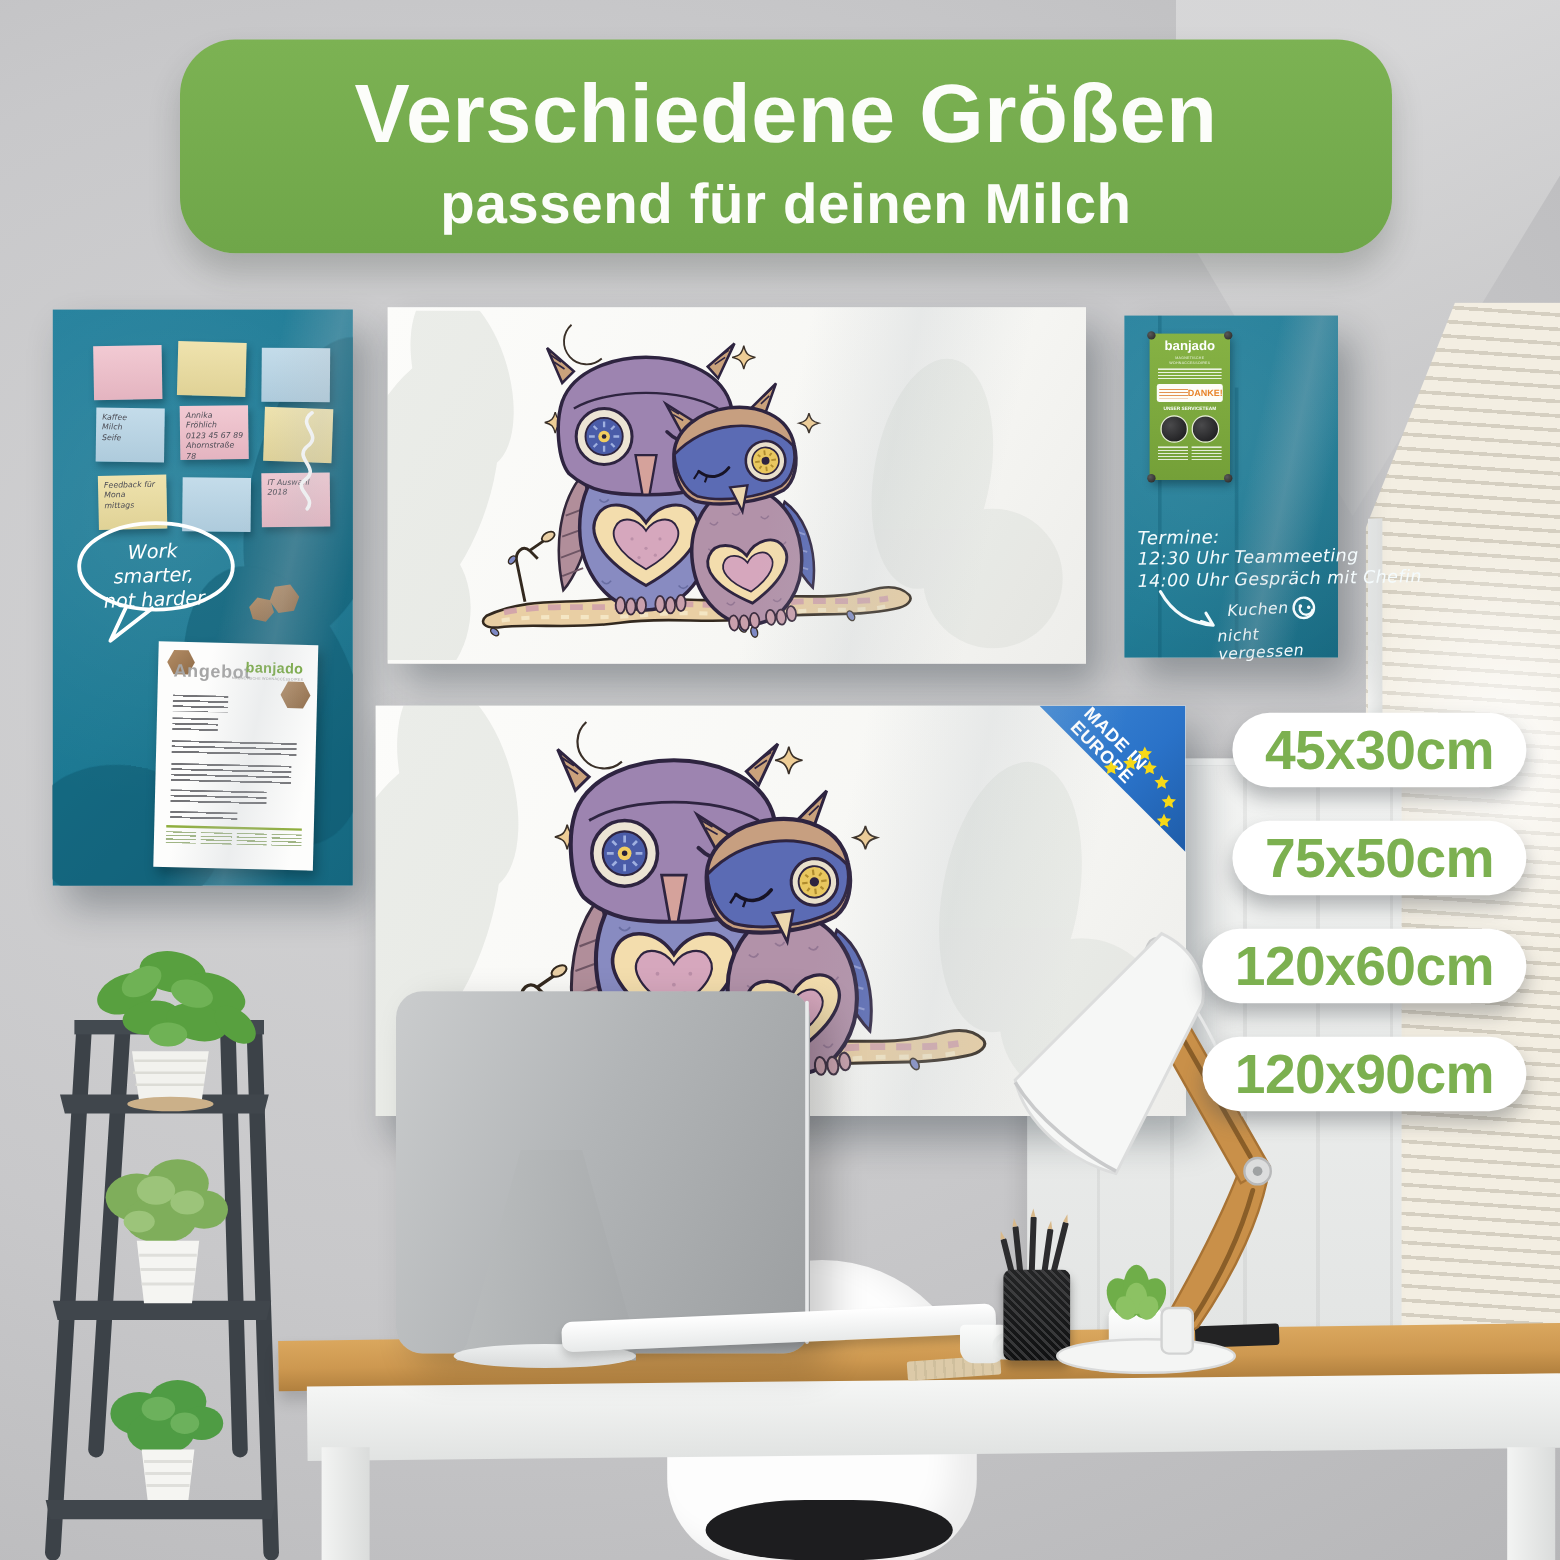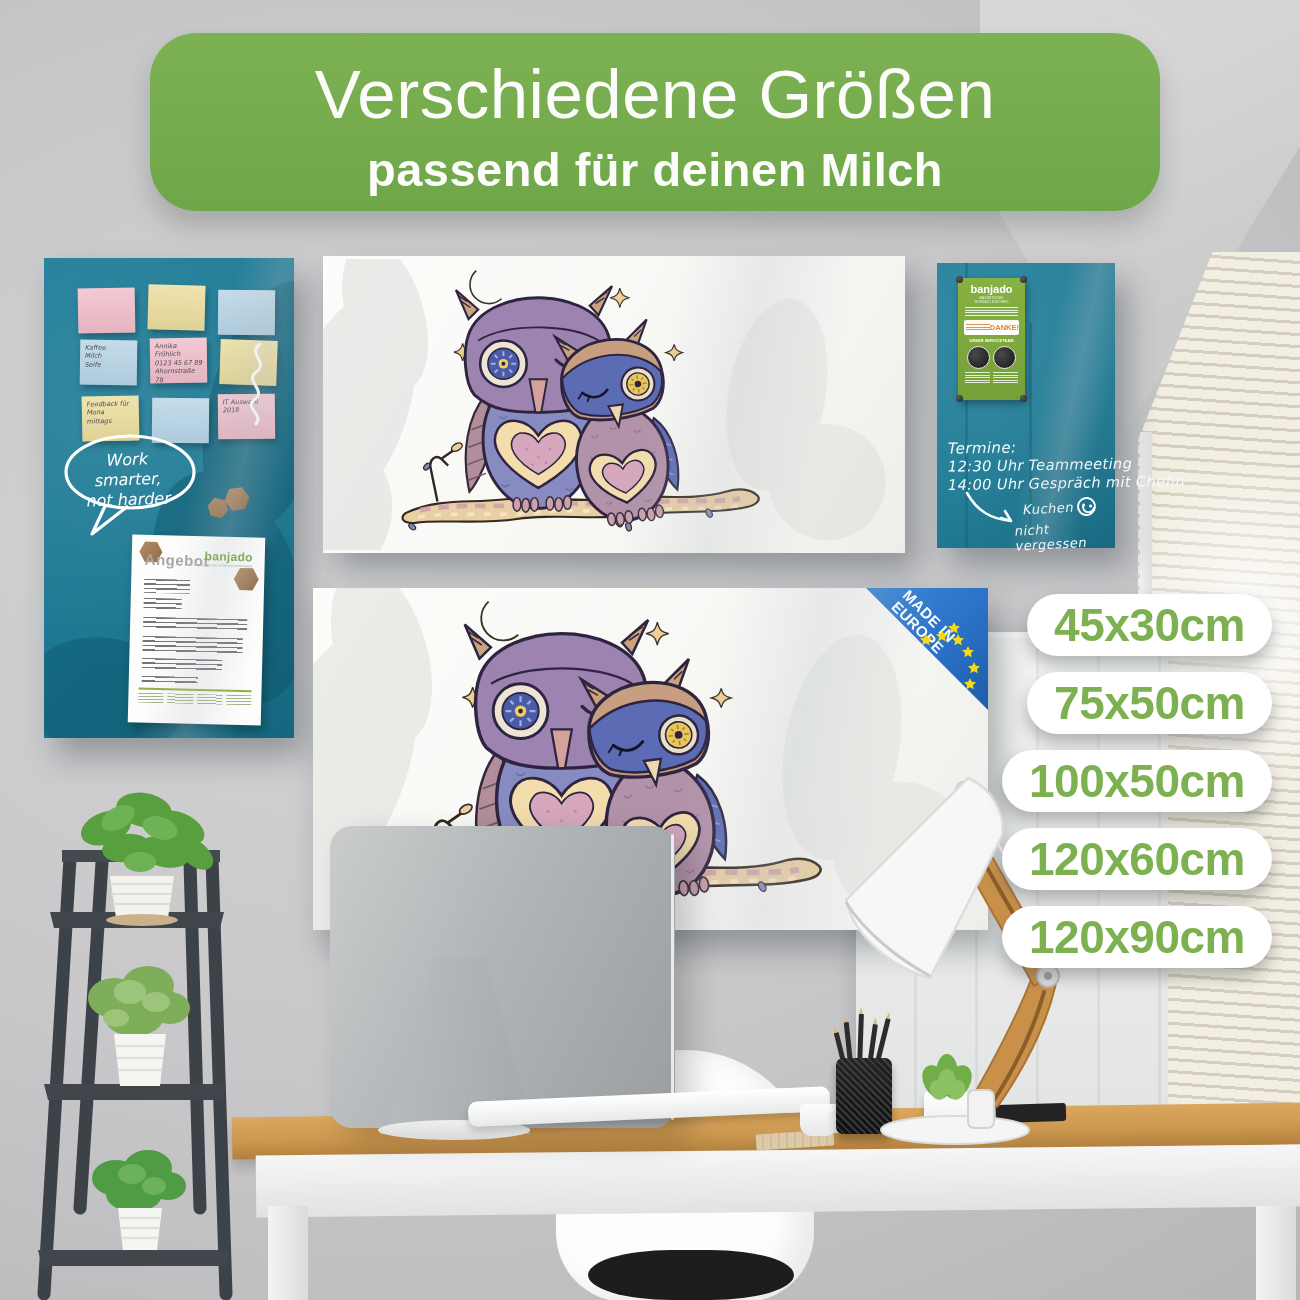--- a/index.html
+++ b/index.html
@@ -98,25 +98,25 @@
   .badge{position:absolute;right:0;top:0;width:122px;height:122px;
     clip-path:polygon(0 0,100% 0,100% 100%);
     background:linear-gradient(135deg,#3a85d4 0%,#2a72c8 55%,#1e5ca8 100%);}
   .badge-text{position:absolute;left:24px;top:18px;transform:rotate(45deg);color:#fff;font-weight:bold;
     font-size:15px;line-height:1.05;text-align:center;letter-spacing:.5px;}
 
   
   .banner{left:150px;top:33px;width:1010px;height:178px;border-radius:46px;
     background:linear-gradient(180deg,#7cb253 0%,#6fa649 100%);
     box-shadow:0 16px 26px rgba(40,50,40,.22);text-align:center;color:#fcfdfa;z-index:50;}
-  .banner-title{margin-top:22px;font-size:69px;font-weight:normal;letter-spacing:.5px;}
+  .banner-title{margin-top:22px;font-size:69px;font-weight:bold;letter-spacing:.5px;}
   .banner-sub{margin-top:8px;font-size:47px;font-weight:bold;letter-spacing:.5px;}
 
   
-  .sizes{right:28px;top:594px;display:flex;flex-direction:column;align-items:flex-end;gap:16px;z-index:40;position:absolute;}
+  .sizes{right:28px;top:594px;display:flex;flex-direction:column;align-items:flex-end;gap:28px;z-index:40;position:absolute;}
   .pill{background:#fff;color:#7cb050;font-weight:bold;font-size:46px;line-height:62px;
     padding:0 27px;border-radius:34px;box-shadow:0 9px 16px rgba(70,76,82,.38);letter-spacing:-.5px;}
 
   
   .desk-top{left:232px;top:1110px;width:1070px;height:42px;transform:rotate(-.8deg);
     background:linear-gradient(#daa75e 0%,#cd9850 55%,#b1803e 100%);box-shadow:0 8px 12px rgba(0,0,0,.16);z-index:15;}
   .desk-apron{left:256px;top:1150px;width:1046px;height:62px;transform:rotate(-.6deg);
     background:linear-gradient(#f5f6f5,#e1e3e2);z-index:15;}
   .desk-leg{top:1206px;width:40px;height:96px;background:linear-gradient(90deg,#f3f4f3,#dadcdb);z-index:15;}
   .chair-back{left:556px;top:1050px;width:258px;height:252px;background:#fdfdfd;
@@ -539,18 +539,17 @@
   </svg>
 
   <div class="abs banner">
     <div class="banner-title">Verschiedene Größen</div>
     <div class="banner-sub">passend für deinen Milch</div>
   </div>
 
   <div class="sizes">
     <div class="pill">45x30cm</div>
     <div class="pill">75x50cm</div>
-    <div class="pill">100x50cm</div>
     <div class="pill">120x60cm</div>
     <div class="pill">120x90cm</div>
   </div>
 
 </div>
 
 </body></html>

